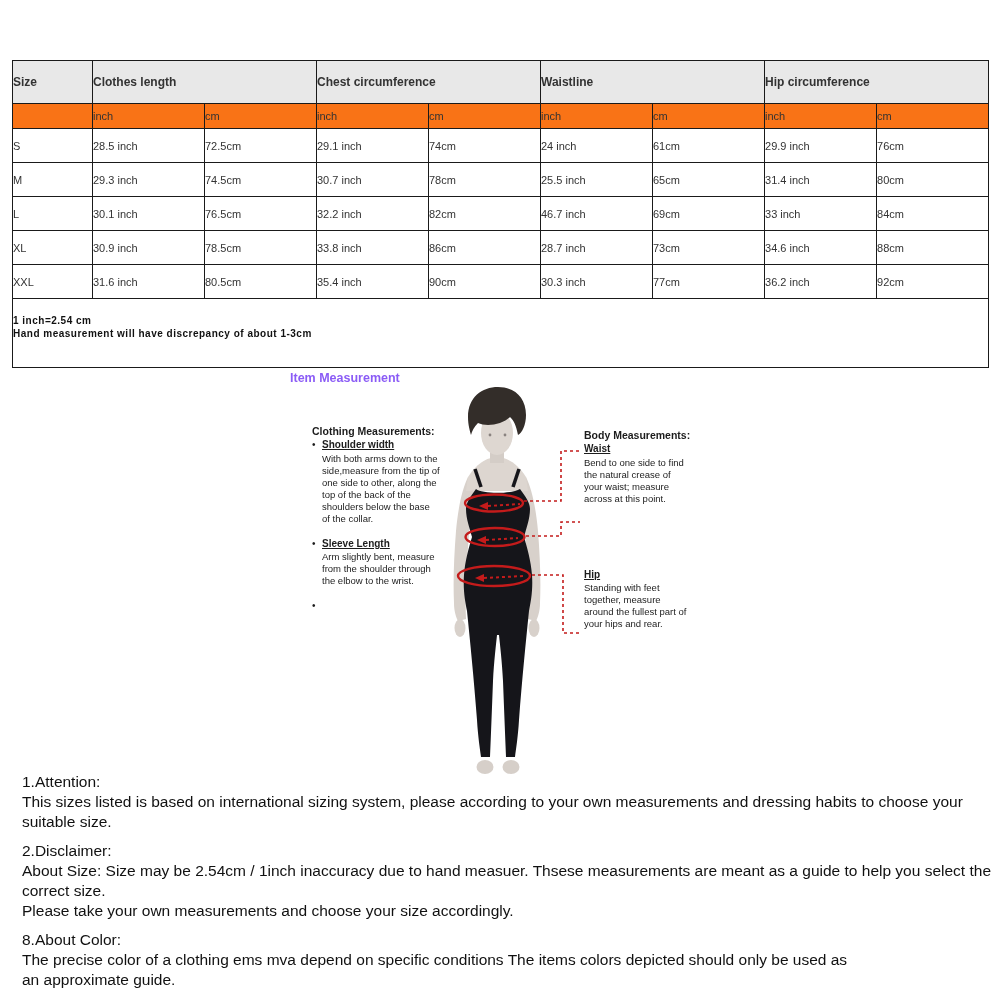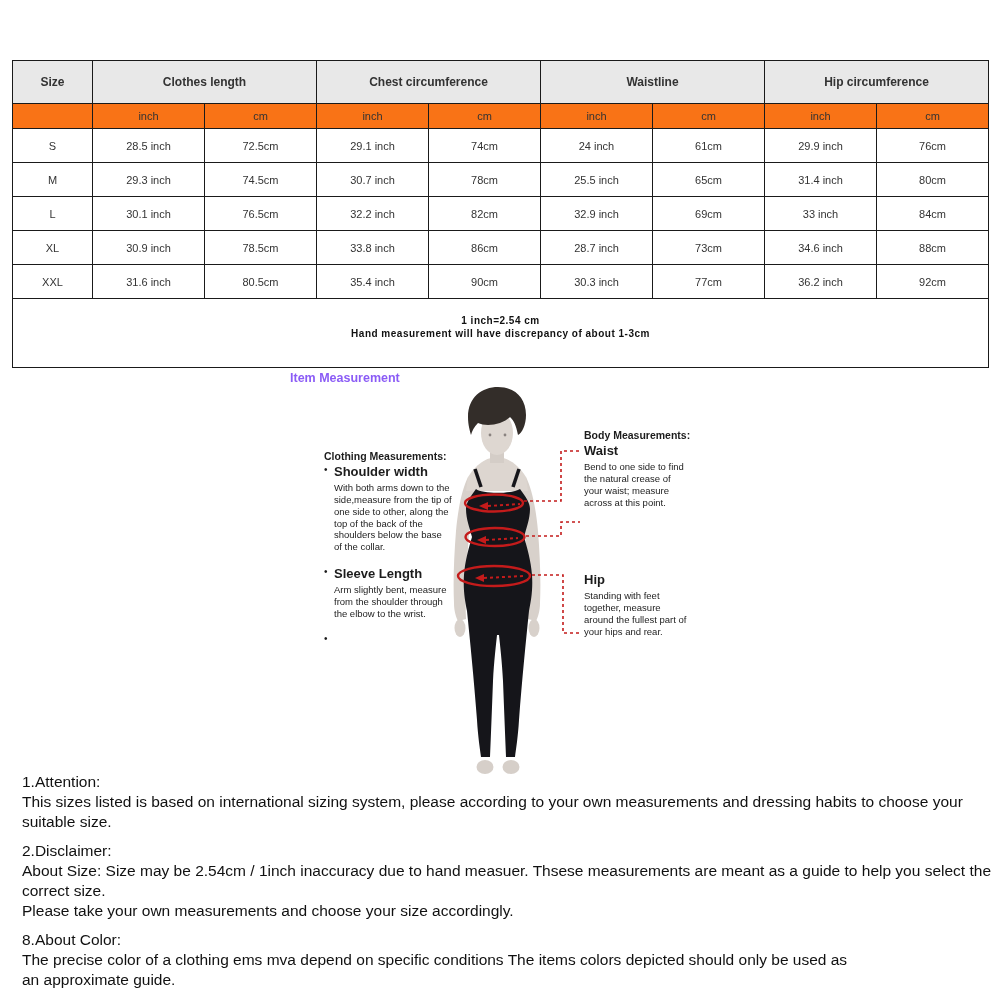--- a/index.html
+++ b/index.html
@@ -2,37 +2,37 @@
 <html><head>
 <meta charset="utf-8">
 <style>
   html,body{margin:0;padding:0;background:#fff;}
   #sheet{position:relative;width:1000px;height:1000px;background:#fff;overflow:hidden;
          font-family:"Liberation Sans",sans-serif;color:#222;}
 
   
   .size-table{position:absolute;left:12px;top:60px;width:976px;border-collapse:collapse;
               table-layout:fixed;font-size:11px;color:#333;}
-  .size-table th,.size-table td{border:1px solid #1a1a1a;text-align:center;padding:0;margin-top:12px;}
+  .size-table th,.size-table td{border:1px solid #1a1a1a;text-align:left;padding:0;margin-top:12px;}
   .size-table thead tr.grp th{height:42px;background:#e8e8e8;font-size:12px;font-weight:bold;}
   .size-table thead tr.unit th{height:24px;background:#f97316;font-weight:normal;font-size:11px;}
   .size-table tbody td{height:33px;background:#fff;}
   .size-table tfoot td{height:53px;background:#fff;vertical-align:top;padding-top:15px;}
   .tbl-note{font-family:Liberation Sans, sans-serif;font-weight:bold;font-size:10px;
             line-height:13px;color:#111;letter-spacing:.5px;}
 
   
   .guide-title{position:absolute;left:290px;top:371px;font-size:12.5px;font-weight:bold;color:#8b5cf6;}
   .col{position:absolute;font-size:9.5px;line-height:1.26;color:#1c1c1c;}
-  .col-left{left:312px;top:450px;width:142px;margin-left:12px;}
+  .col-left{left:312px;top:425px;width:142px;}
   .col-right{left:584px;top:429px;width:118px;}
   .col-head{font-weight:bold;font-size:10.5px;margin-bottom:1px;}
   .g-item{display:flex;margin-top:0;}
   .g-item .bullet{width:10px;flex:0 0 10px;font-size:10px;line-height:1.2;}
-  .g-label{font-weight:bold;font-size:13px;margin-bottom:1px;}
+  .g-label{font-weight:bold;font-size:10px;margin-bottom:1px;text-decoration:underline;}
   .g-desc{width:118px;}
   .col-right .g-desc{width:104px;}
   .col-left .g-item{margin-bottom:13px;}
   .col-right .g-item:nth-child(3){margin-top:64px;}
   .col-right .g-item:nth-child(4){margin-top:46px;}
 
   .figure-svg{position:absolute;left:420px;top:385px;}
 
   
   .notes{position:absolute;left:22px;top:772px;width:970px;font-size:15.5px;
@@ -98,21 +98,21 @@
           <td>65cm</td>
           <td>31.4 inch</td>
           <td>80cm</td>
         </tr>
         <tr>
           <td>L</td>
           <td>30.1 inch</td>
           <td>76.5cm</td>
           <td>32.2 inch</td>
           <td>82cm</td>
-          <td>32.9 inch</td>
+          <td>46.7 inch</td>
           <td>69cm</td>
           <td>33 inch</td>
           <td>84cm</td>
         </tr>
         <tr>
           <td>XL</td>
           <td>30.9 inch</td>
           <td>78.5cm</td>
           <td>33.8 inch</td>
           <td>86cm</td>

